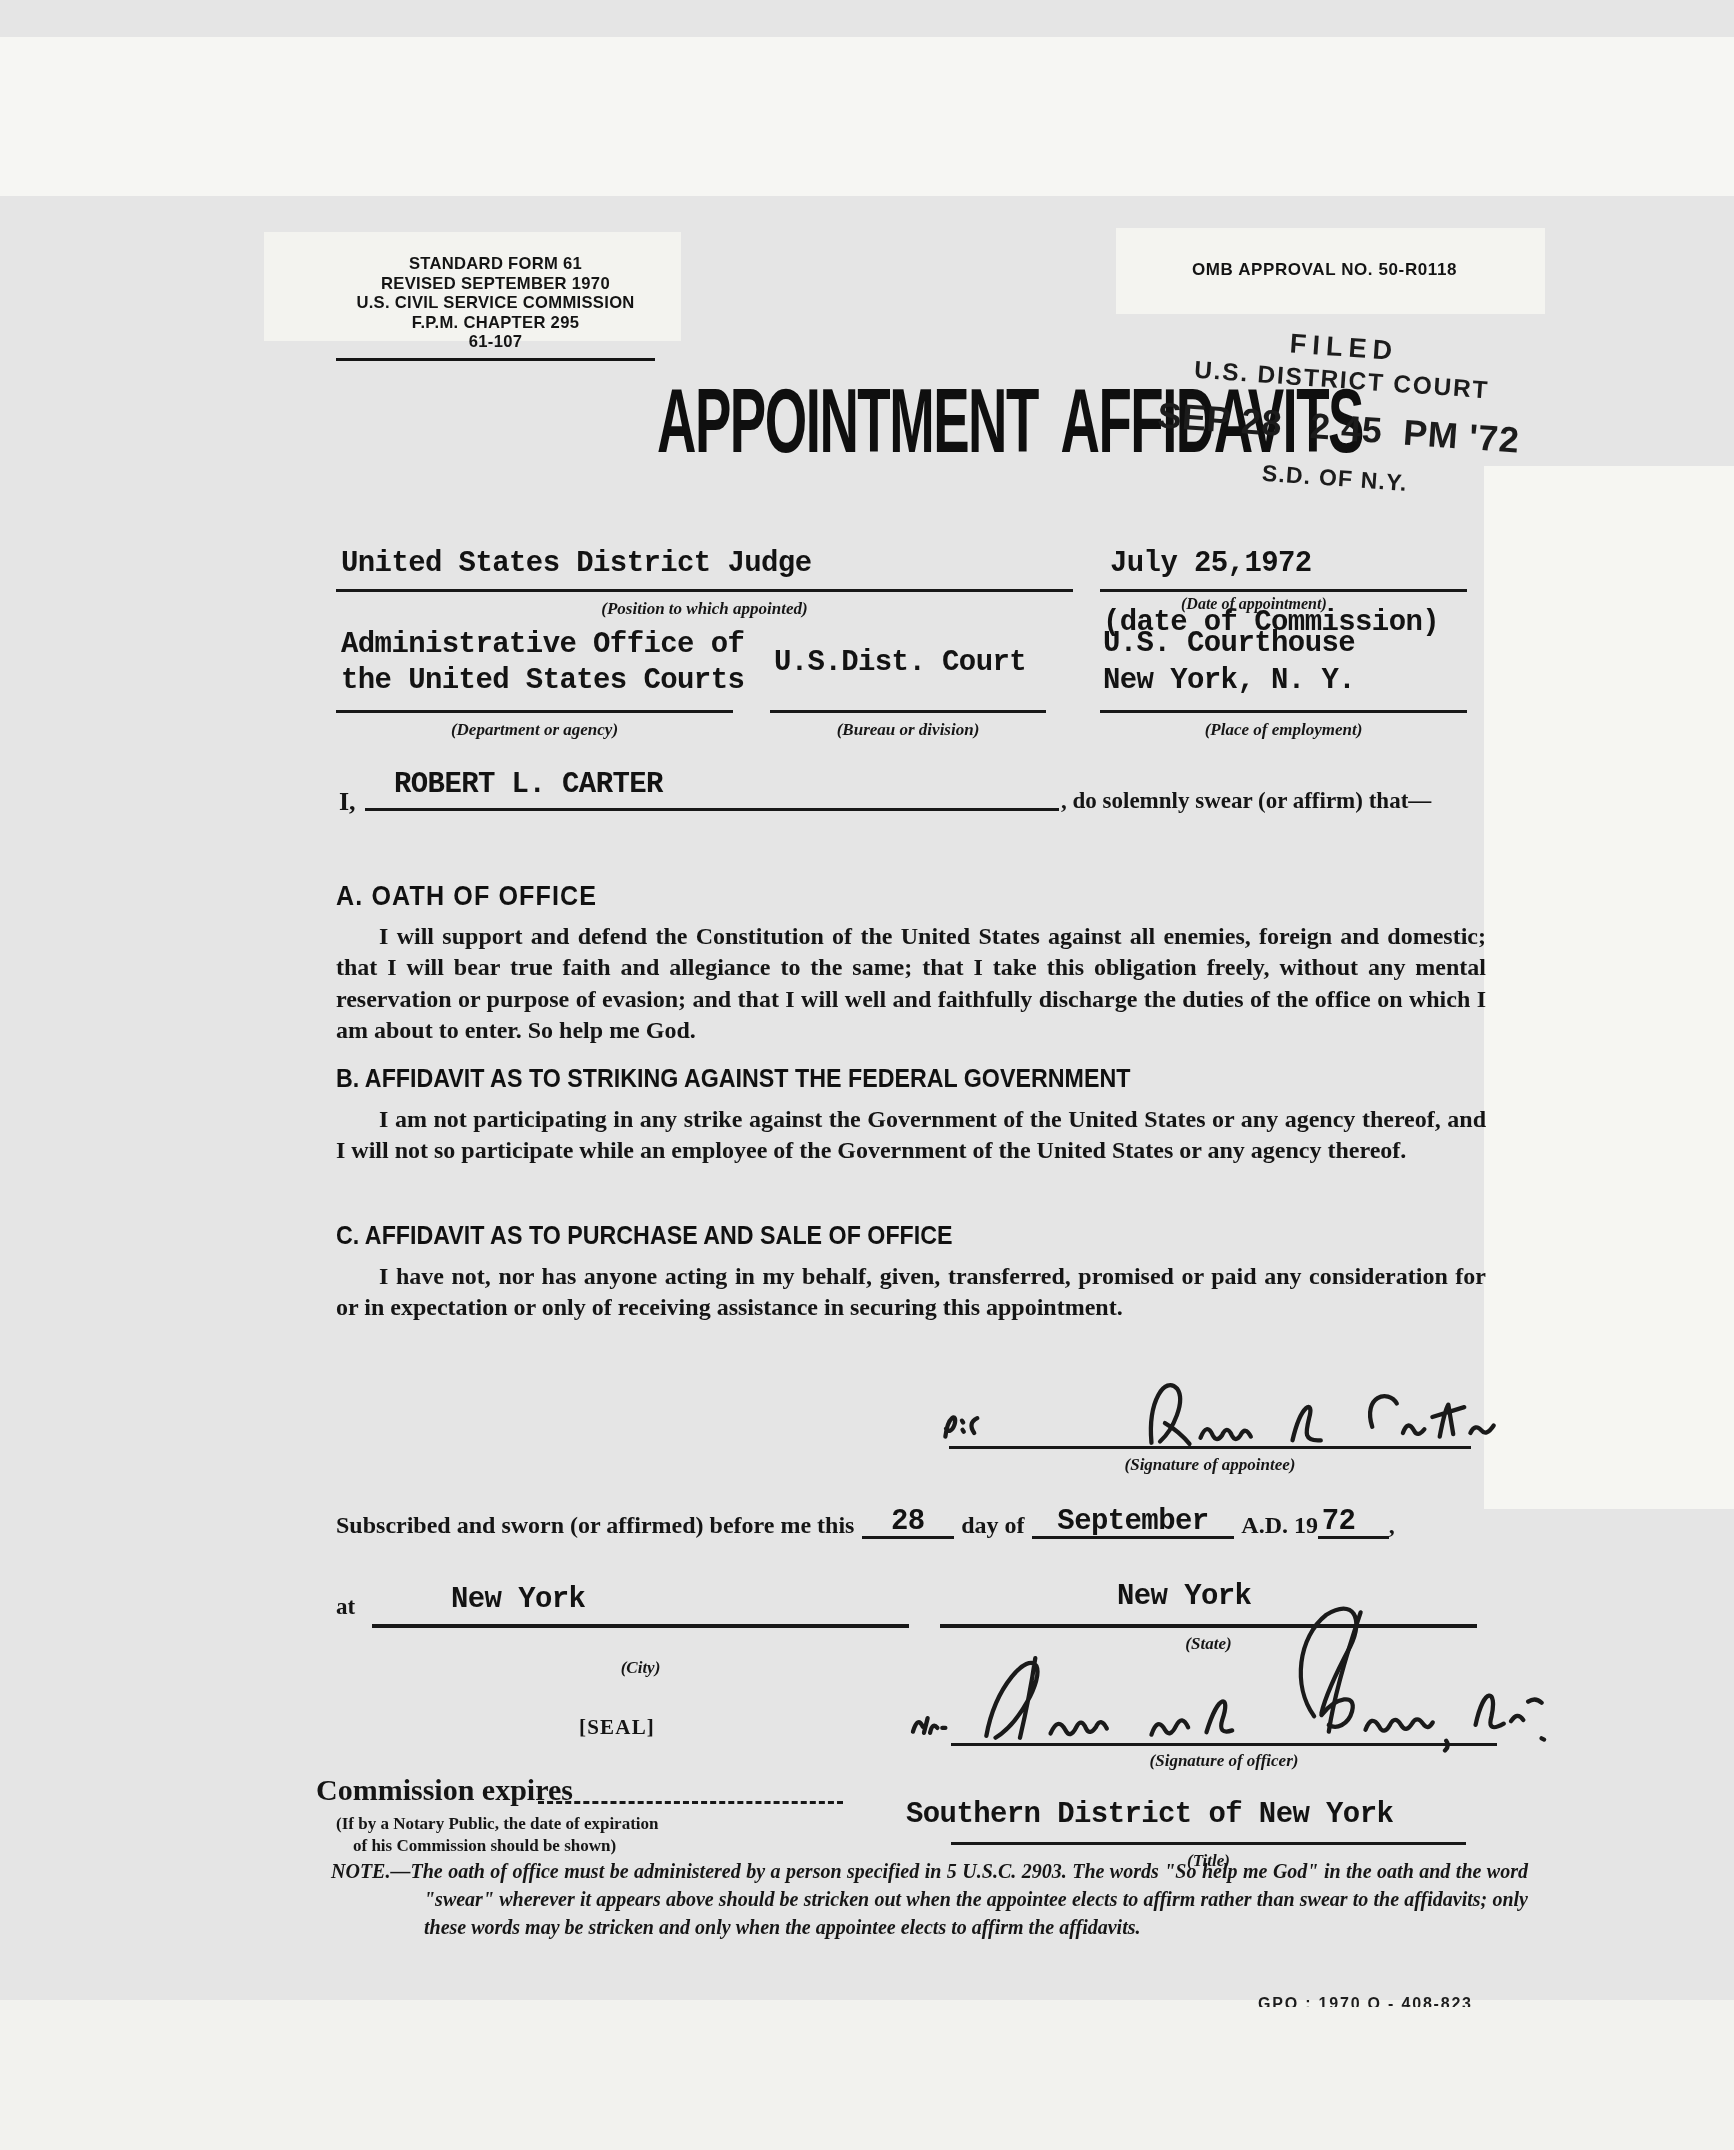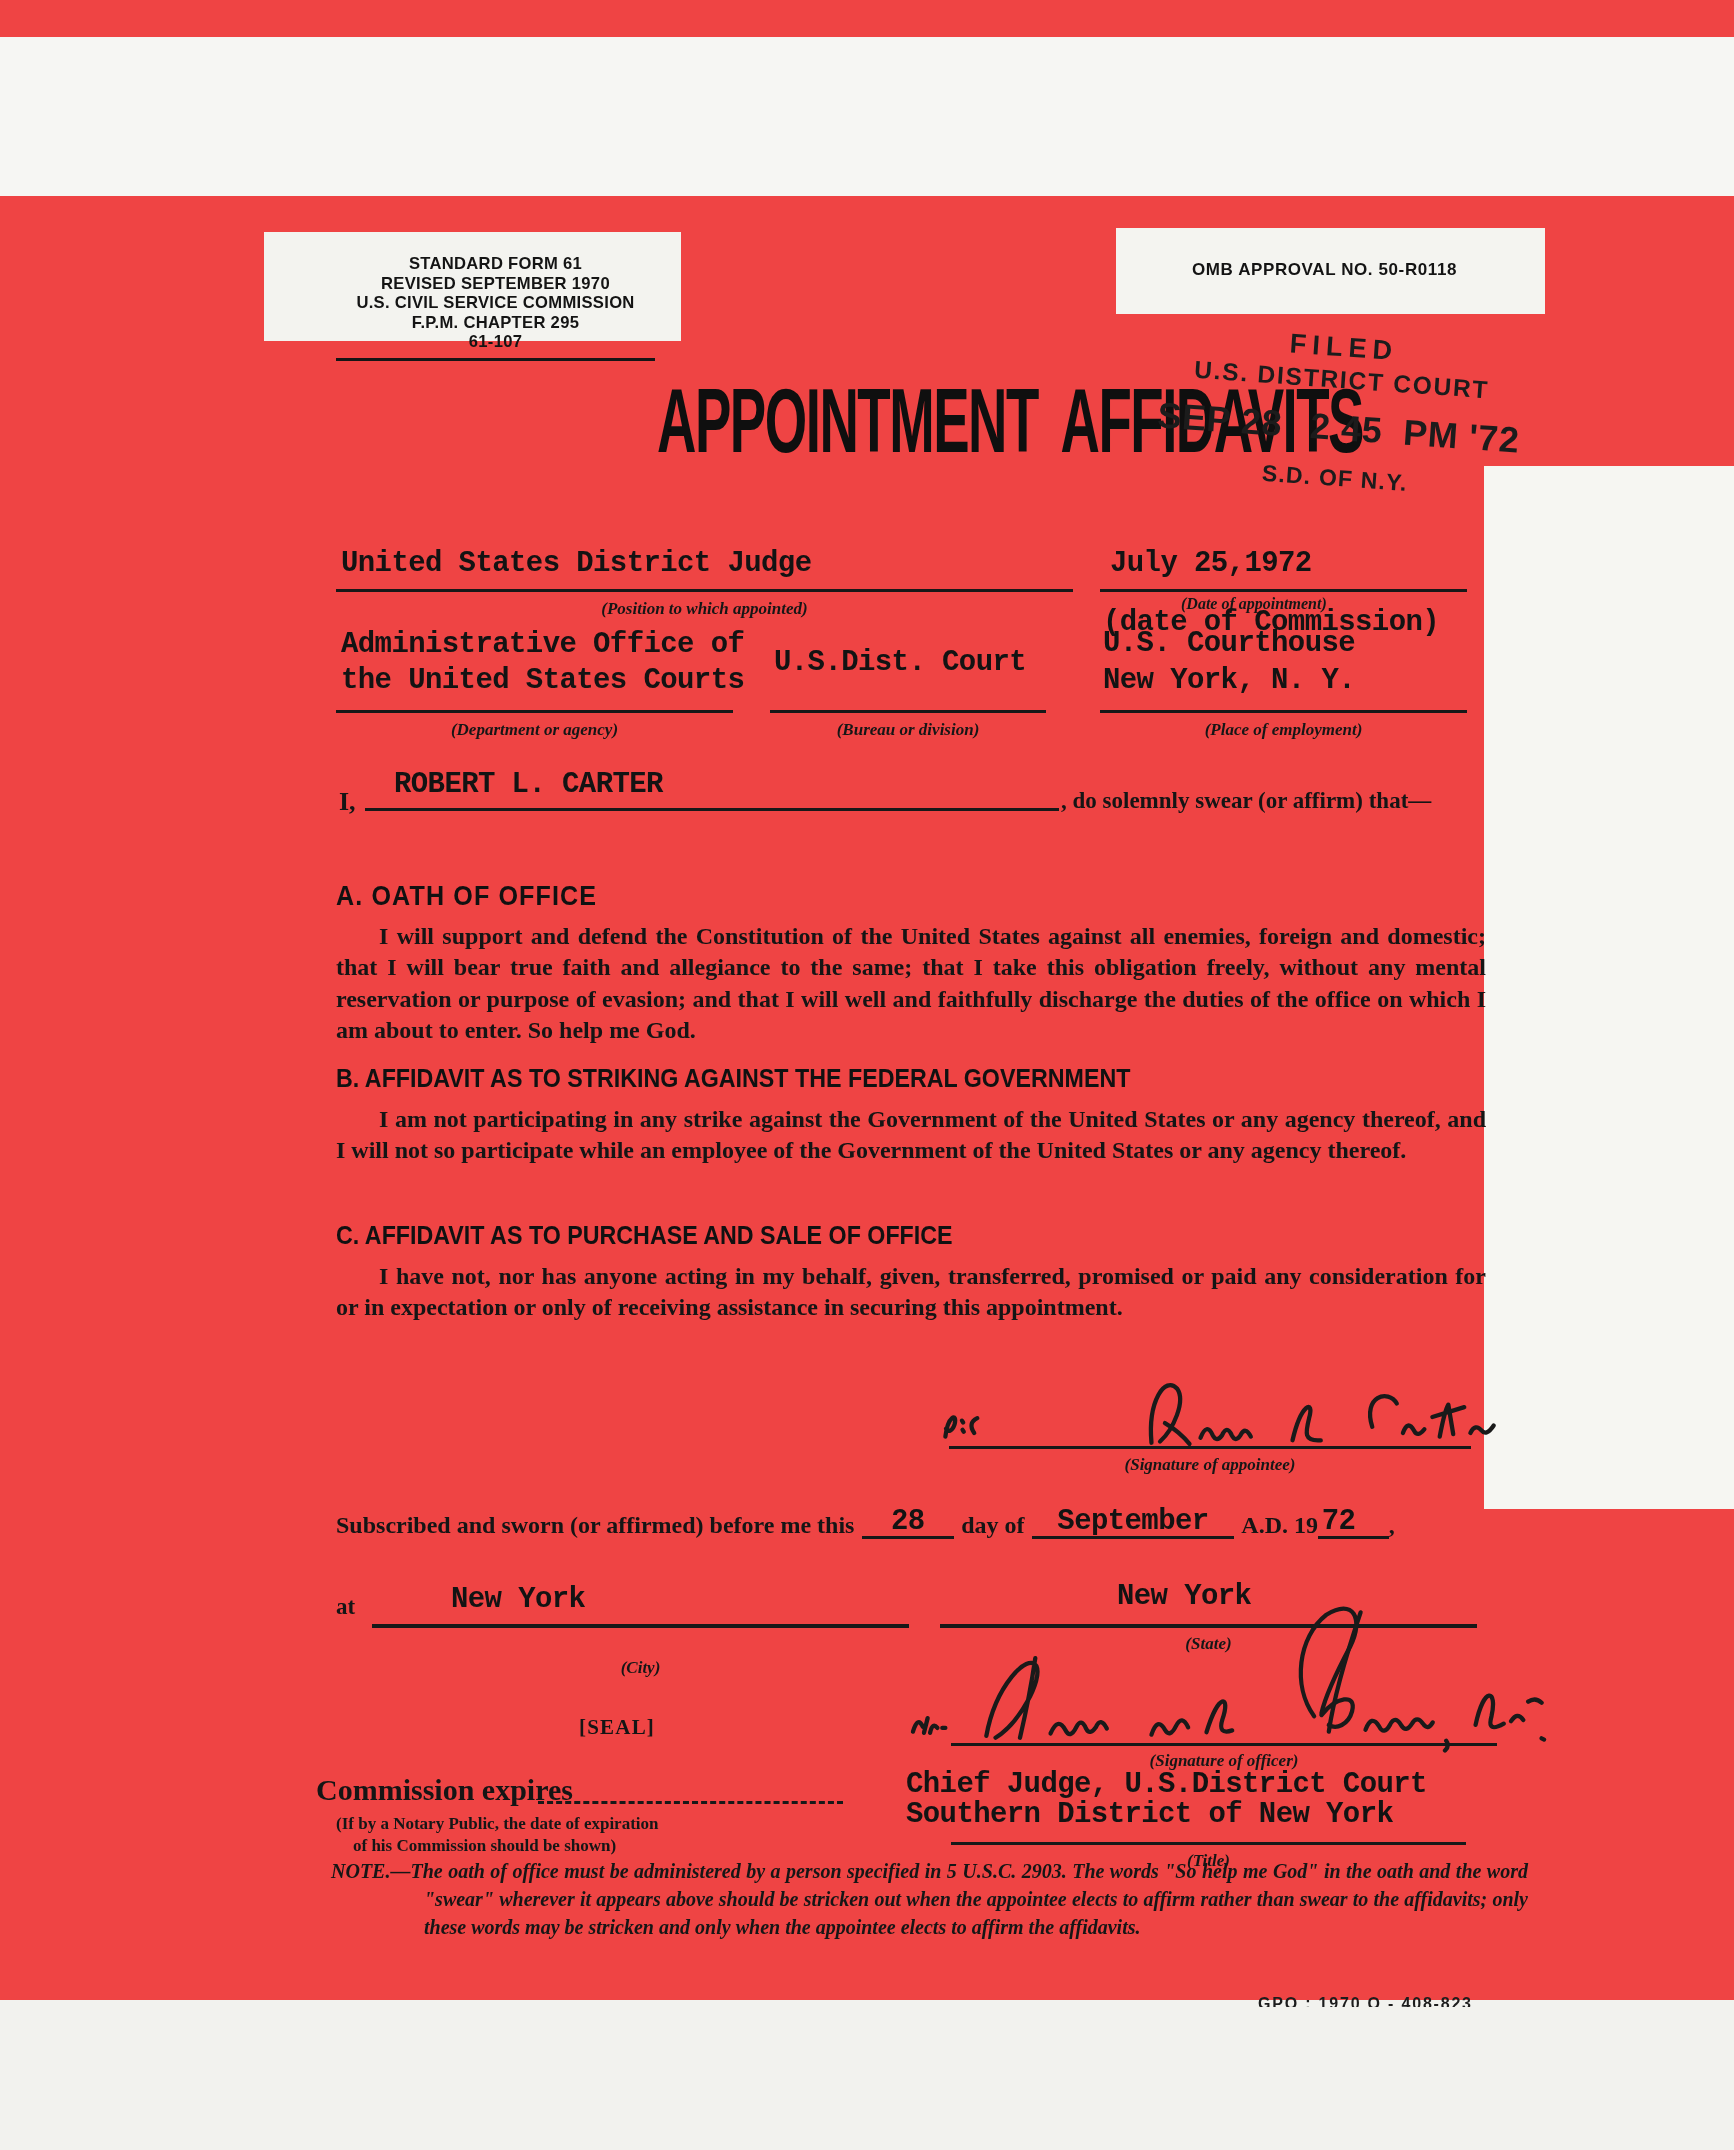--- a/index.html
+++ b/index.html
@@ -1,18 +1,18 @@
 <!DOCTYPE html>
 <html style="font-size:9.8px"><head>
 <meta charset="utf-8">
 <style>
   html,body { margin:0; padding:0; background:#9a9a96; }
   .page {
     position:relative; width:1734px; height:2151px;
-    background:#ef4444; overflow:hidden;
+    background:#e5e5e5; overflow:hidden;
     font-family:"Liberation Serif", serif; color:#161616;
   }
   .abs { position:absolute; }
   .patch { position:absolute; pointer-events:none; }
 
   
   .t {
     position:absolute;
     font-family:"Liberation Mono","DejaVu Sans Mono",monospace;
     font-weight:bold; font-size:29px; line-height:1.05;
@@ -205,21 +205,20 @@
     <path d="M560,226 C580,160 600,165 586,205 q-8,26 16,18"></path>
     <path d="M736,200 C700,150 710,70 756,34 C800,6 818,40 795,86 C778,118 756,160 748,195"></path>
     <path d="M812,30 C790,95 768,170 760,225"></path>
     <path d="M748,198 C772,168 806,162 798,192 C792,214 772,222 760,214"></path>
     <path d="M820,222 q10,-26 22,-6 q8,16 18,-2 q8,-16 18,0 q8,14 18,-2 q8,-14 18,0 q8,12 16,-2"></path>
     <path d="M952,240 q6,8 -2,16"></path>
     <path d="M1000,214 C1014,150 1036,155 1026,200 q-8,28 20,12 M1058,208 q10,-16 20,-2 M1086,176 q12,-8 22,2 M1108,236 l4,2"></path>
   </svg>
   <div class="rule" style="left:951px;top:1743px;width:546px;"></div>
   <div class="lbl" style="left:951px;top:1751px;width:546px;">(Signature of officer)</div>
-  <div class="t" style="left:906px;top:1770px;">Chief Judge, U.S.District Court</div>
   <div class="t" style="left:906px;top:1800px;">Southern District of New York</div>
   <div class="rule" style="left:951px;top:1842px;width:515px;"></div>
   <div class="lbl" style="left:951px;top:1851px;width:515px;">(Title)</div>
 
   <div class="seal">[SEAL]</div>
   <div class="serif" style="left:316px;top:1770px;font-size:30px;">Commission expires</div>
   <div class="ruledash" style="left:538px;top:1801px;width:305px;"></div>
   <div class="fineprint" style="left:336px;top:1813px;">(If by a Notary Public, the date of expiration</div>
   <div class="fineprint" style="left:353px;top:1835px;">of his Commission should be shown)</div>
 

